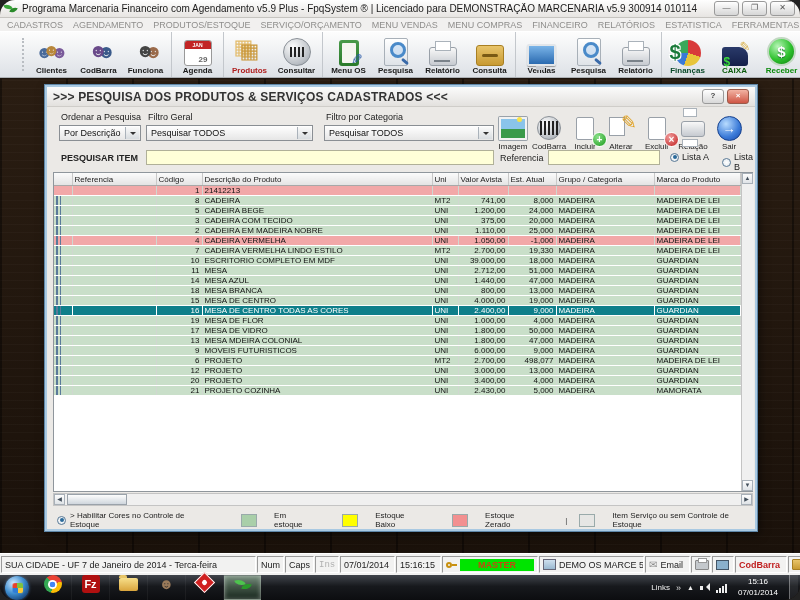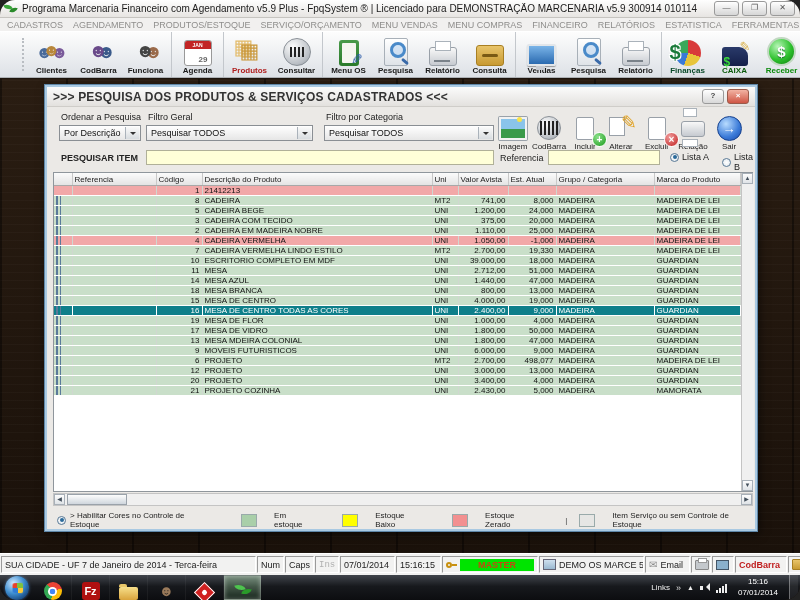--- a/index.html
+++ b/index.html
@@ -173,21 +173,21 @@
   .s-monitor{width:11px;height:8px;border:1px solid #456;background:#8ab0cc;flex:none;}
   .s-cart{width:10px;height:9px;background:linear-gradient(#e8c46a,#c89a32);border:1px solid #a87f22;border-radius:1px;flex:none;}
 
   
   .taskbar{position:absolute;left:0;top:575px;width:800px;height:25px;
     background:linear-gradient(#41454c,#17191d 45%,#0c0d10);display:flex;align-items:center;}
   .orb{width:24px;height:24px;border-radius:50%;margin:0 5px;flex:none;
     background:radial-gradient(circle at 35% 30%,#cfe8ff,#3e8ed0 45%,#123a6e 85%);
     display:flex;align-items:center;justify-content:center;box-shadow:0 0 3px rgba(120,180,255,.5);}
   .orb-flag{width:11px;height:10px;border-radius:2px;background:conic-gradient(#7ec23e 0 25%,#fdc832 0 50%,#2e7cd6 0 75%,#e8402a 0);transform:perspective(30px) rotateY(-18deg);}
-  .tkbtn{width:37px;height:25px;display:flex;align-items:flex-end;justify-content:center;border-right:1px solid rgba(255,255,255,.05);flex:none;}
+  .tkbtn{width:37px;height:25px;display:flex;align-items:flex-start;justify-content:center;border-right:1px solid rgba(255,255,255,.05);flex:none;}
   .tkbtn.active{background:linear-gradient(rgba(190,235,190,.45),rgba(70,150,80,.18));box-shadow:inset 0 0 4px rgba(255,255,255,.35);border:1px solid rgba(255,255,255,.28);box-sizing:border-box;}
   .t-chrome{width:18px;height:18px;border-radius:50%;background:conic-gradient(from -45deg,#ea4335 0 33%,#fbbc05 0 66%,#34a853 0);position:relative;}
   .t-chrome::after{content:"";position:absolute;left:4.5px;top:4.5px;width:9px;height:9px;border-radius:50%;background:radial-gradient(circle,#4285f4 0 42%,#ffffff 48%);}
   .t-fz{width:18px;height:18px;border-radius:3px;background:#b01010;color:#fff;font-weight:bold;font-size:11px;display:flex;align-items:center;justify-content:center;}
   .t-folder{width:19px;height:13px;background:linear-gradient(#f7df8a,#d9a43c);border-radius:2px;position:relative;margin-top:3px;}
   .t-folder::before{content:"";position:absolute;top:-3px;left:0;width:8px;height:3px;background:#e8c668;border-radius:2px 2px 0 0;}
   .t-user{font-size:15px;color:#9a7a5a;line-height:18px;}
   .t-irfan{width:13px;height:13px;background:#d02020;transform:rotate(45deg);border:1px solid #fff;position:relative;}
   .t-irfan::after{content:"";position:absolute;left:3.5px;top:3.5px;width:5px;height:5px;border-radius:50%;background:#fff;}
   .t-sprout{position:relative;width:16px;height:18px;}

